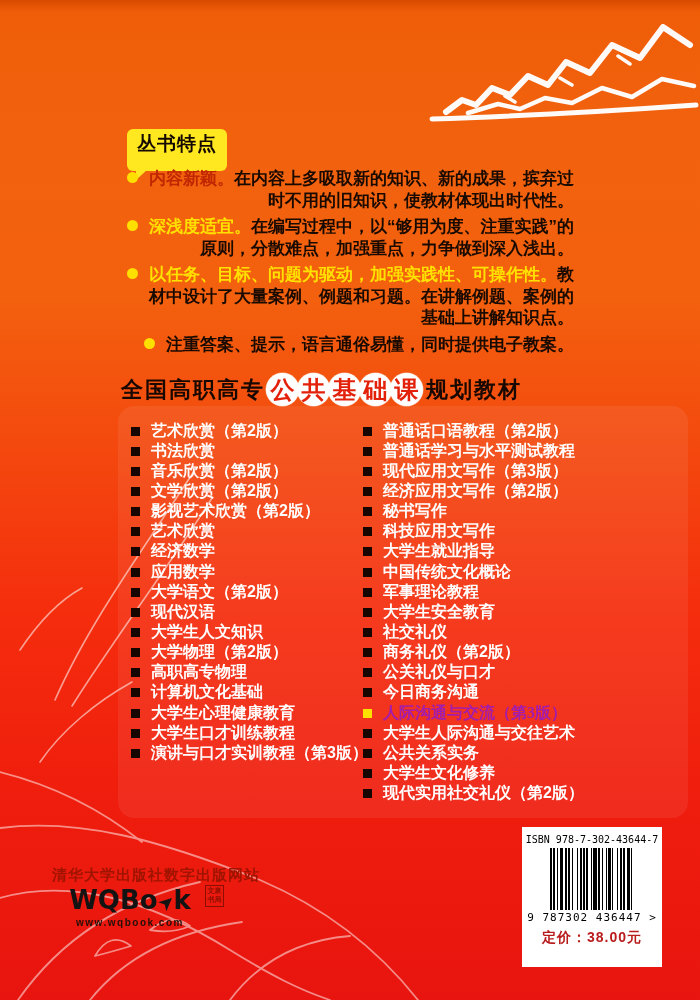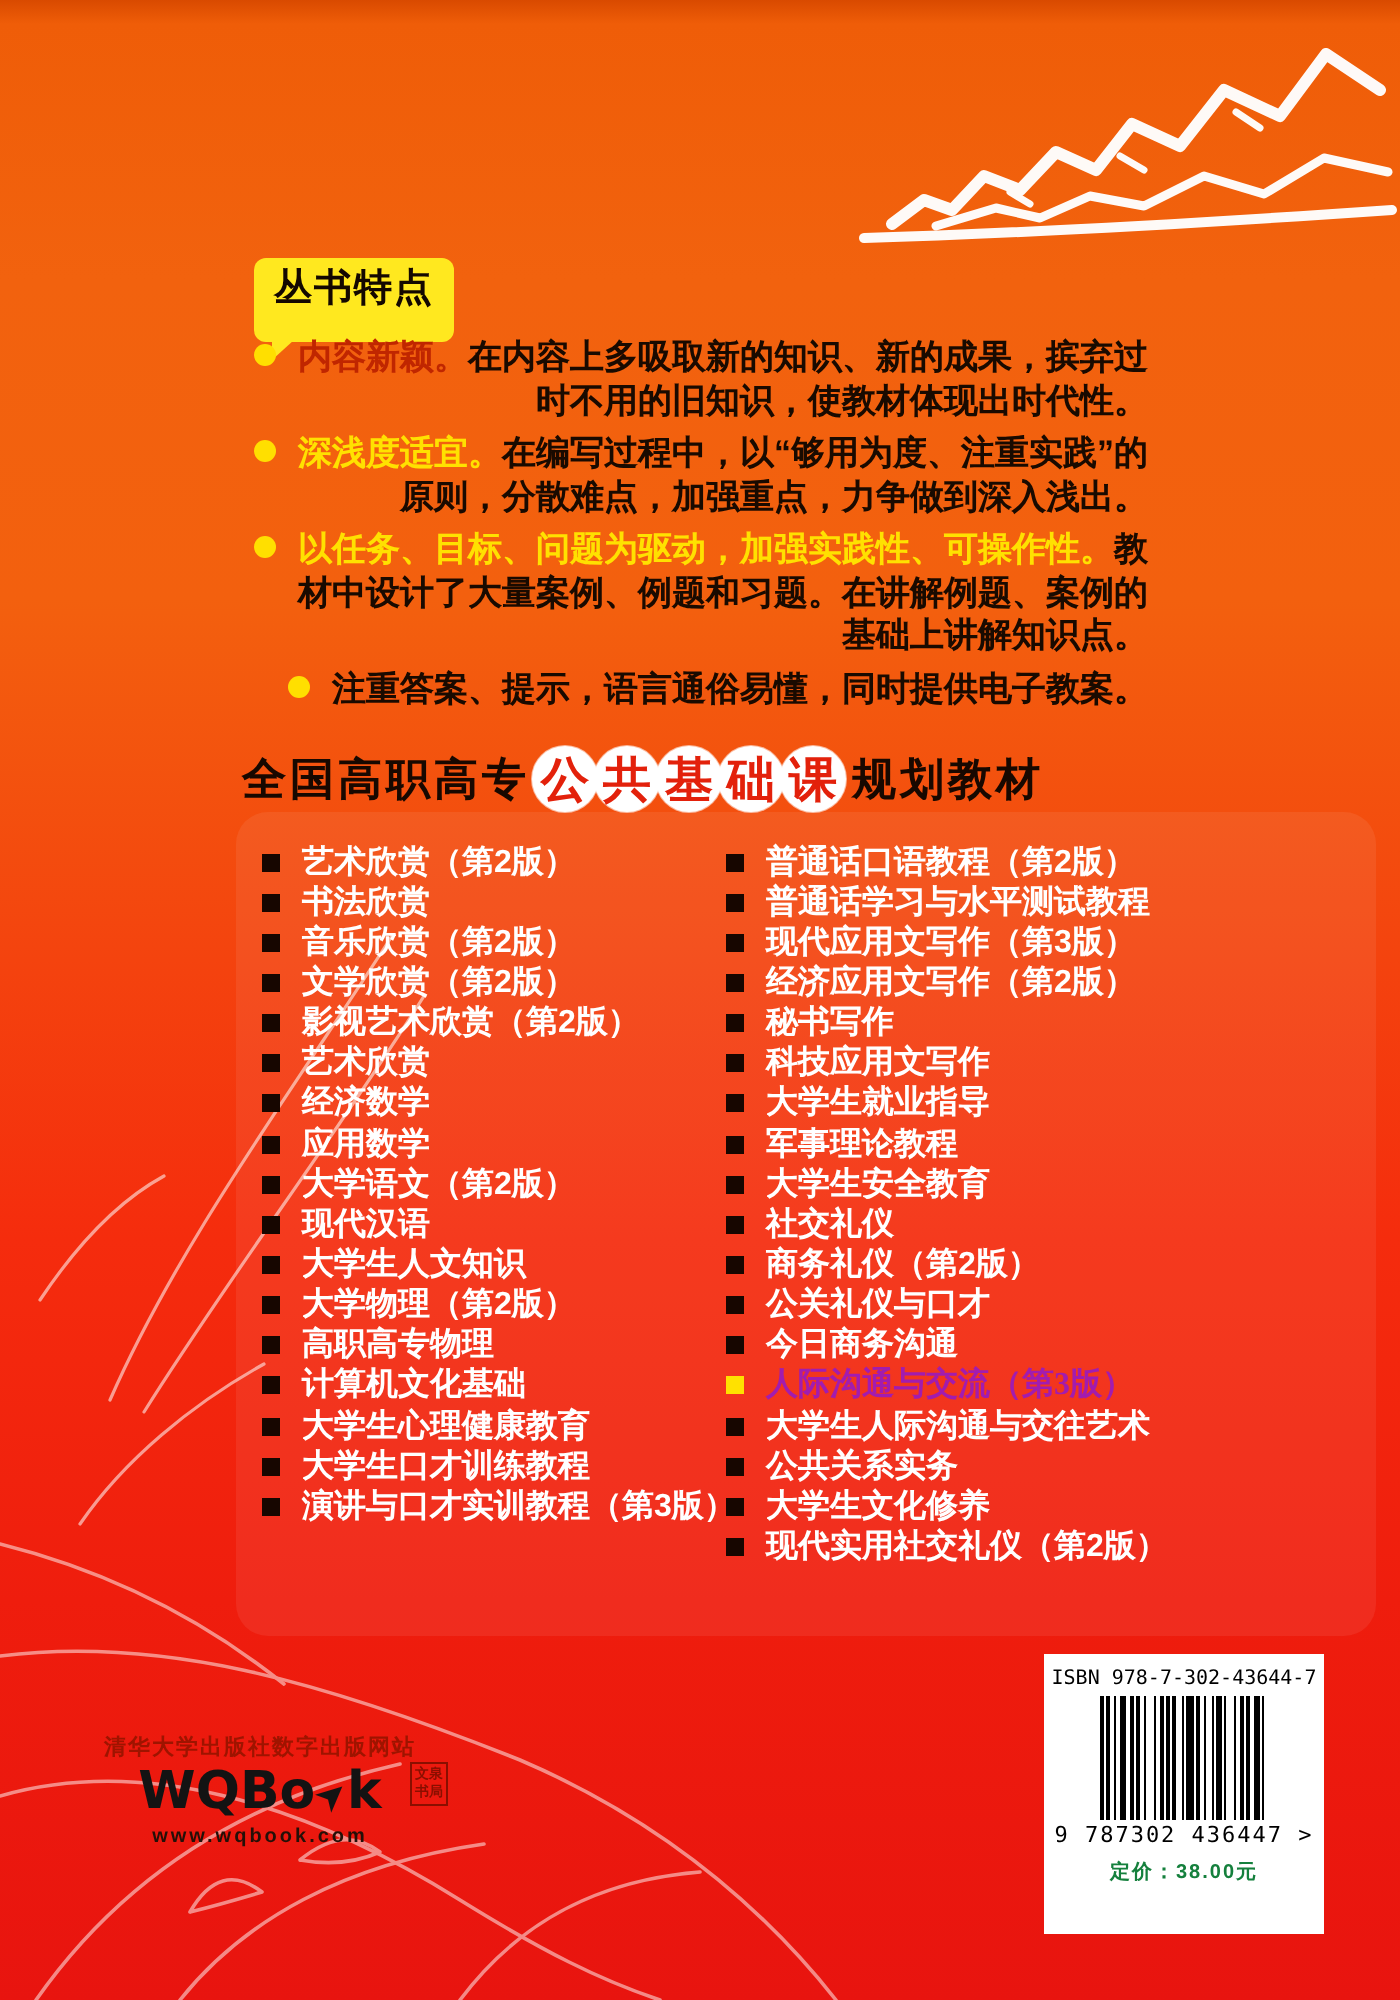--- a/index.html
+++ b/index.html
@@ -42,39 +42,39 @@
   .bookcol.colL{left:131px;}
   .bookcol.colR{left:363px;}
   .book-row{height:20.15px;display:flex;align-items:center;white-space:nowrap;
     font-size:16px;font-weight:bold;color:#ffffff;}
   .book-row .sq{width:9px;height:9px;background:#170600;margin-right:11px;flex:none;}
   .book-row.hl{color:#a21caf;font-family:Liberation Serif, serif;}
   .book-row.hl .sq{background:#ffe100;}
 
   
   .publisher{left:52px;top:866px;width:156px;text-align:center;z-index:2;}
-  .pub-site{font-size:11px;color:#9e1400;letter-spacing:1px;white-space:nowrap;font-weight:bold;}
+  .pub-site{font-size:15px;color:#9e1400;letter-spacing:1px;white-space:nowrap;font-weight:bold;}
   .pub-logo{font-size:26px;font-weight:bold;color:#131313;line-height:30px;position:relative;
     font-family:"DejaVu Sans",sans-serif;letter-spacing:0px;}
   .pub-logo .arrow{display:inline-block;transform:rotate(-42deg);font-size:19px;}
   .pub-seal{position:absolute;right:-16px;top:0px;width:17px;height:20px;
     border:1.5px solid #8a0f00;color:#8a0f00;font-size:7px;line-height:9px;font-weight:bold;
     display:flex;flex-direction:column;justify-content:center;}
   .pub-url{font-size:10px;font-weight:bold;color:#241008;letter-spacing:1.5px;}
 
   
   .barcode{left:522px;top:827px;width:140px;height:140px;background:#ffffff;z-index:2;
     text-align:center;padding-top:7px;box-sizing:border-box;}
   .isbn{font-family:"DejaVu Sans Mono","Liberation Mono",monospace;font-size:10px;color:#000;
     white-space:nowrap;}
   .bars{height:62px;margin:3px auto 0;display:flex;justify-content:center;align-items:stretch;}
   .bars div{height:100%;}
   .bnum{font-family:"DejaVu Sans Mono","Liberation Mono",monospace;font-size:11px;color:#000;
     margin-top:1px;letter-spacing:1px;white-space:nowrap;}
-  .price{font-size:10px;color:#15803d;font-weight:bold;margin-top:5px;letter-spacing:1px;}
+  .price{font-size:14px;color:#b91c1c;font-weight:bold;margin-top:5px;letter-spacing:1px;}
 </style>
 </head>
 <body>
 
 <svg class="art" width="700" height="1000" viewBox="0 0 700 1000">
   <g stroke="#ffffff" fill="none" stroke-linecap="round" stroke-linejoin="round">
 
     <g opacity="0.97">
       <path d="M432,119 C 500,117 580,113 696,105" stroke-width="5"></path>
       <path d="M446,112 L462,100 L476,105 L492,88 L510,95 L528,76 L548,85 L566,62 L590,73 L612,45 L640,58 L663,27 L690,45" stroke-width="6"></path>
@@ -219,20 +219,24 @@
     <div class="book-row">
       <span class="sq"></span>
       <span>科技应用文写作</span>
     </div>
     <div class="book-row">
       <span class="sq"></span>
       <span>大学生就业指导</span>
     </div>
     <div class="book-row">
       <span class="sq"></span>
+      <span>中国传统文化概论</span>
+    </div>
+    <div class="book-row">
+      <span class="sq"></span>
       <span>军事理论教程</span>
     </div>
     <div class="book-row">
       <span class="sq"></span>
       <span>大学生安全教育</span>
     </div>
     <div class="book-row">
       <span class="sq"></span>
       <span>社交礼仪</span>
     </div>

